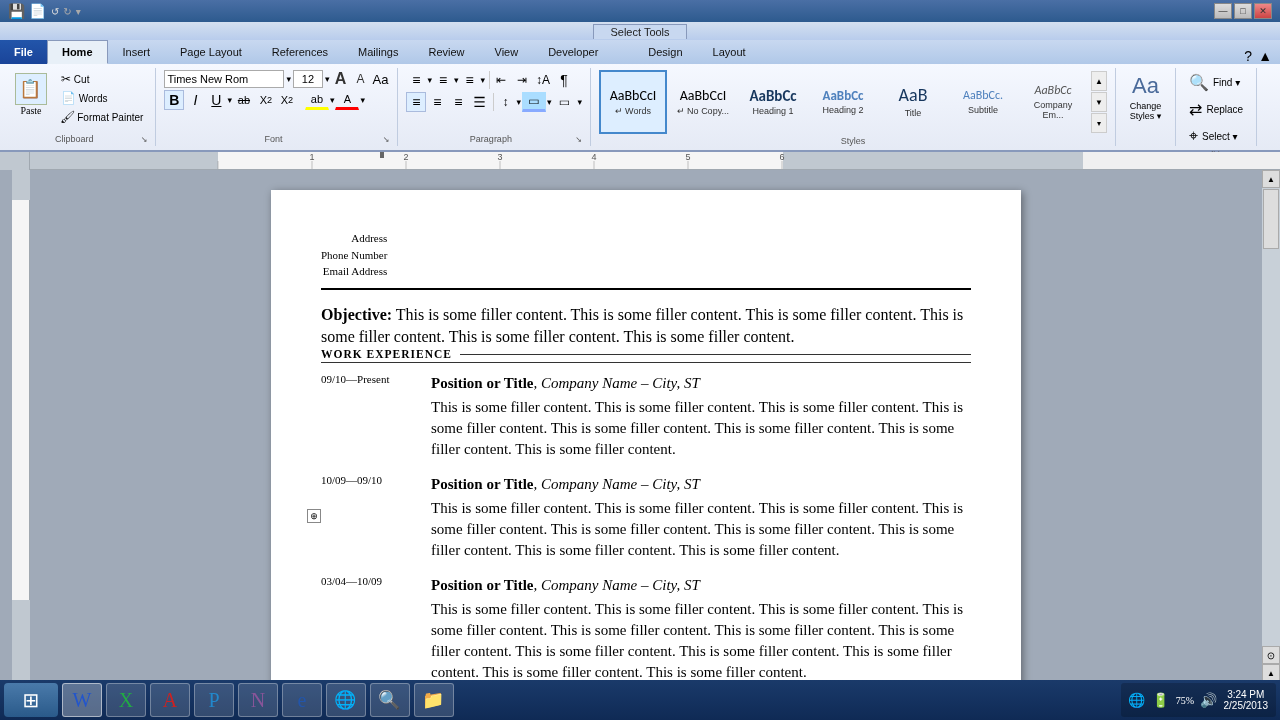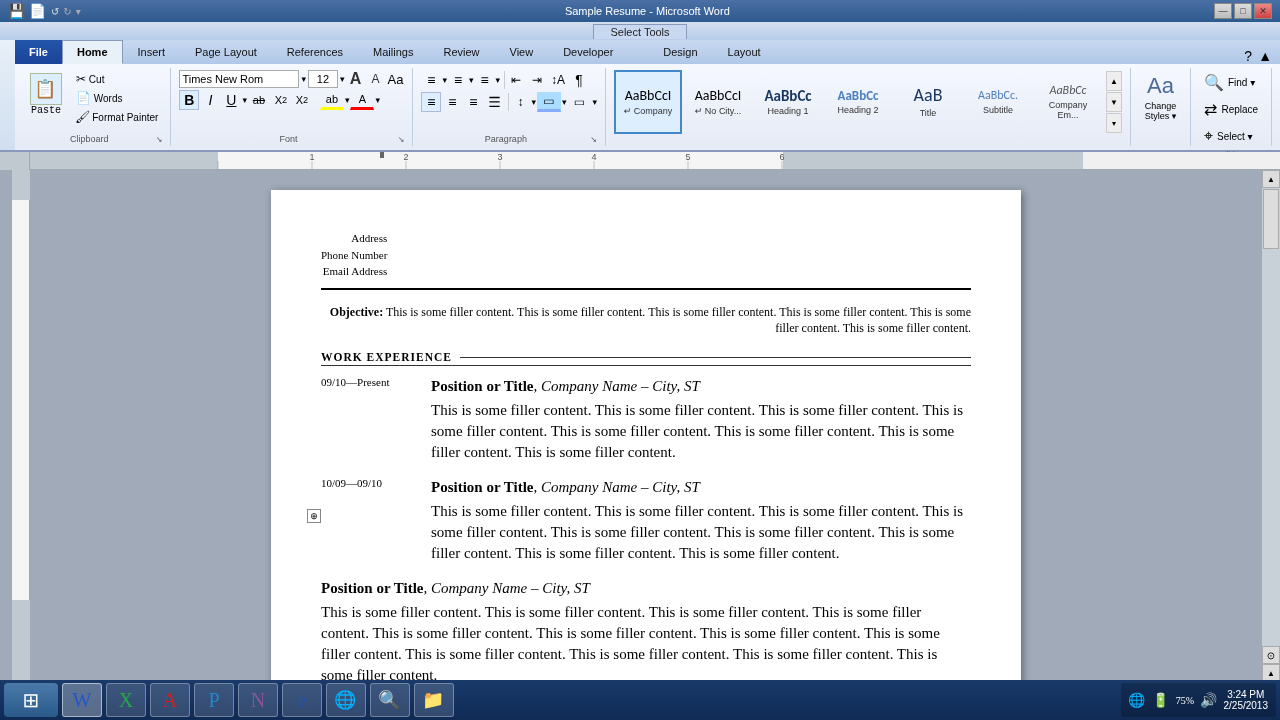--- a/index.html
+++ b/index.html
@@ -42,21 +42,20 @@
       border-bottom: none;
       padding: 1px 16px;
       font-size: 11px;
       color: #222;
     }
 
     
     .ribbon {
       background: linear-gradient(to bottom, #e8f0f8, #d0dff0);
       border-bottom: 2px solid #8899bb;
-      padding-left: 15px;
     }
     .ribbon-tabs {
       display: flex;
       background: linear-gradient(to bottom, #c8d8f0, #b0c8e8);
       height: 24px;
       align-items: flex-end;
       font-family: 'Segoe UI', Arial, sans-serif;
       font-size: 11px;
     }
     .ribbon-tab {
@@ -334,24 +333,22 @@
       font-weight: bold;
       font-family: 'Times New Roman', Times, serif;
     }
     .doc-contact {
       text-align: right;
       font-size: 11px;
       font-family: 'Times New Roman', Times, serif;
       line-height: 1.5;
     }
     .doc-objective {
-      margin-bottom: 14px;
-      font-size: 12px;
+      font-size: 16px;
       line-height: 1.4;
-      text-align: right;
     }
     .doc-objective strong { font-weight: bold; }
     .section-header {
       display: flex;
       align-items: center;
       margin-bottom: 10px;
       border-bottom: 1px solid #333;
       padding-bottom: 2px;
     }
     .section-title {
@@ -414,21 +411,20 @@
 <body>
 
 <div class="title-bar">
   <div style="display:flex;gap:4px;align-items:center;">
     <span style="font-size:14px;">💾</span>
     <span style="font-size:14px;">📄</span>
     <span style="font-size:10px;color:#ddd;">↺</span>
     <span style="font-size:10px;color:#aaa;">↻</span>
     <span style="font-size:10px;color:#aaa;">▾</span>
   </div>
-  <div class="title-bar-center">Sample Resume - Microsoft Word</div>
   <div class="title-bar-controls">
     <div class="title-bar-btn">—</div>
     <div class="title-bar-btn">□</div>
     <div class="title-bar-btn close">✕</div>
   </div>
 </div>
 
 <div class="table-tools-band">
   <div style="flex:1;"></div>
   <div class="table-tools-tab">Select Tools</div>
@@ -455,21 +451,21 @@
       <span style="font-size:14px;cursor:pointer;">▲</span>
     </div>
   </div>
 
   <div class="ribbon-content">
 
     <div class="ribbon-group clipboard-group">
       <div class="ribbon-group-content">
         <div class="paste-btn">
           <div class="paste-icon">📋</div>
-          <span style="font-family:Liberation Mono, monospace;font-size:10px;">Paste</span>
+          <span style="font-family:Liberation Serif, serif;font-size:10px;">Paste</span>
         </div>
         <div class="small-btns">
           <div class="small-btn">
             <span style="font-size:12px;">✂</span> <span>Cut</span>
           </div>
           <div class="small-btn">
             <span style="font-size:12px;">📄</span> <span>Words</span>
           </div>
           <div class="format-painter-btn">
             <span style="font-size:12px;">🖌</span> 
@@ -548,26 +544,26 @@
         <div class="ribbon-group-label">Paragraph</div>
         <div style="font-size:8px;color:#555;cursor:pointer;align-self:flex-end;">↘</div>
       </div>
     </div>
 
     <div class="ribbon-group" style="min-width:420px;">
       <div class="styles-gallery">
 
         <div class="style-item active">
           <div class="style-preview" style="font-size:14px;">AaBbCcI</div>
-          <div class="style-label">↵ Company</div>
+          <div class="style-label">↵ Words</div>
         </div>
 
         <div class="style-item">
           <div class="style-preview" style="font-size:14px;">AaBbCcI</div>
-          <div class="style-label">↵ No City...</div>
+          <div class="style-label">↵ No Copy...</div>
         </div>
 
         <div class="style-item">
           <div class="style-preview" style="font-size:15px;color:#17375e;font-weight:bold;">AaBbCc</div>
           <div class="style-label">Heading 1</div>
         </div>
 
         <div class="style-item">
           <div class="style-preview" style="font-size:13px;color:#4f81bd;font-weight:bold;">AaBbCc</div>
           <div class="style-label">Heading 2</div>
@@ -586,20 +582,23 @@
         <div class="style-item">
           <div class="style-preview" style="font-size:12px;color:#555;font-style:italic;">AaBbCc</div>
           <div class="style-label">Company Em...</div>
         </div>
 
         <div class="style-scroll">
           <div class="style-scroll-btn">▲</div>
           <div class="style-scroll-btn">▼</div>
           <div class="style-scroll-btn">▾</div>
         </div>
+      </div>
+      <div style="display:flex;justify-content:space-between;width:100%;margin-top:auto;">
+        <div class="ribbon-group-label">Styles</div>
       </div>
     </div>
 
     <div class="ribbon-group" style="min-width:60px;align-items:center;">
       <div class="editing-btn">
         <div style="font-size:22px;color:#4a6a9a;">Aa</div>
         <div style="font-family:'Segoe UI',Arial,sans-serif;font-size:9px;text-align:center;">Change<br>Styles ▾</div>
       </div>
     </div>
 
@@ -701,20 +700,21 @@
 
       <div class="work-entry">
         <div class="entry-date">10/09—09/10</div>
         <div class="entry-content">
           <div><span class="entry-title">Position or Title</span><span class="entry-company">, <em>Company Name – City, ST</em></span></div>
           <div class="entry-body">This is some filler content. This is some filler content. This is some filler content. This is some filler content. This is some filler content. This is some filler content. This is some filler content. This is some filler content. This is some filler content.</div>
         </div>
       </div>
 
       <div class="work-entry">
+        <div class="entry-date">03/04—10/09</div>
         <div class="entry-content">
           <div><span class="entry-title">Position or Title</span><span class="entry-company">, <em>Company Name – City, ST</em></span></div>
           <div class="entry-body">This is some filler content. This is some filler content. This is some filler content. This is some filler content. This is some filler content. This is some filler content. This is some filler content. This is some filler content. This is some filler content. This is some filler content. This is some filler content. This is some filler content.</div>
         </div>
       </div>
 
       <div class="work-entry">
         <div class="entry-date">09/00—03/04</div>
         <div class="entry-content">
           <div><span class="entry-title">Position or Title</span><span class="entry-company">, <em>Company Name – City, ST</em></span></div>

